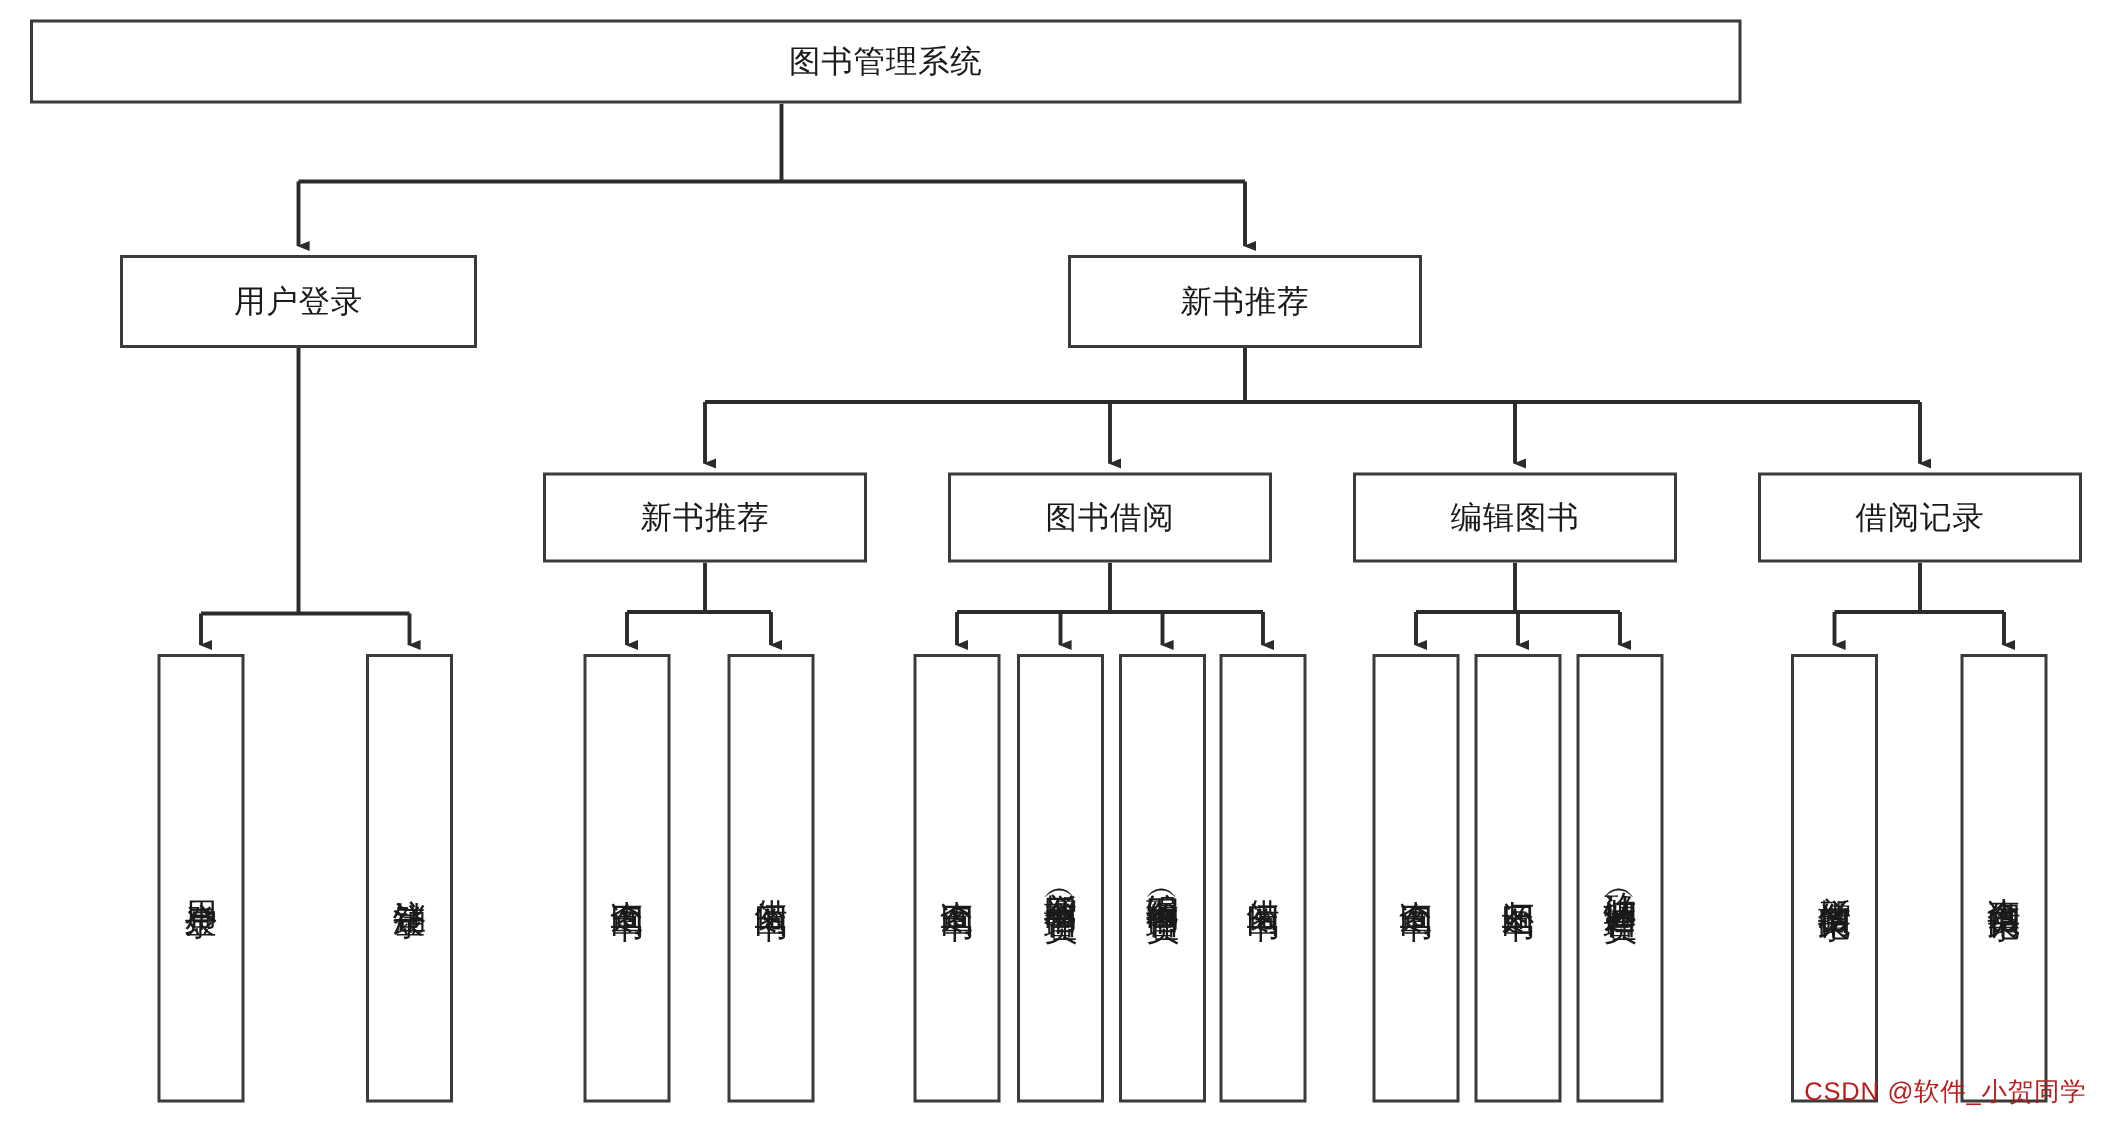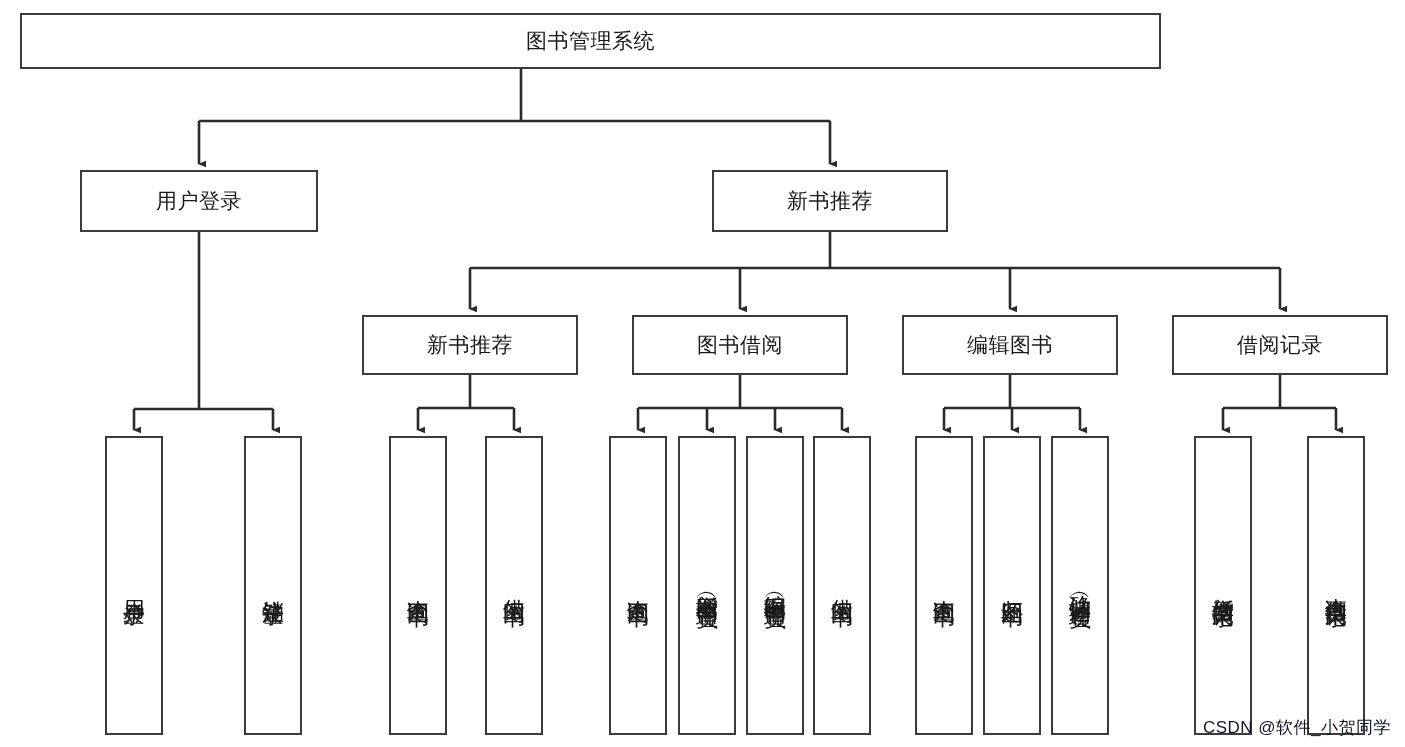--- a/index.html
+++ b/index.html
@@ -48,21 +48,21 @@
     line-height: 1.28;
     letter-spacing: 2px;
     padding: 6px 0;
     text-align: center;
   }
   #watermark {
     position: absolute;
     right: 14px;
     bottom: 8px;
     font-size: 17px;
-    color: #0f172a;
+    color: #b91c1c;
     letter-spacing: 0.5px;
     z-index: 5;
     white-space: nowrap;
   }
 </style>
 </head>
 <body>
 
 <div id="canvas">
 

